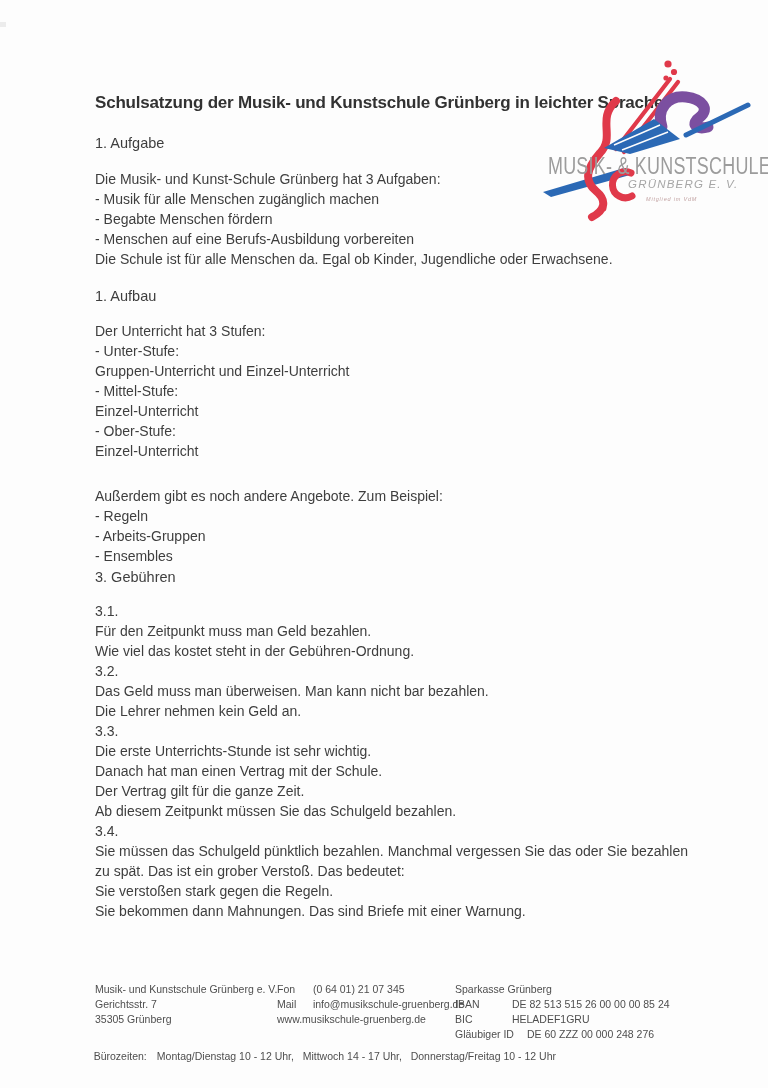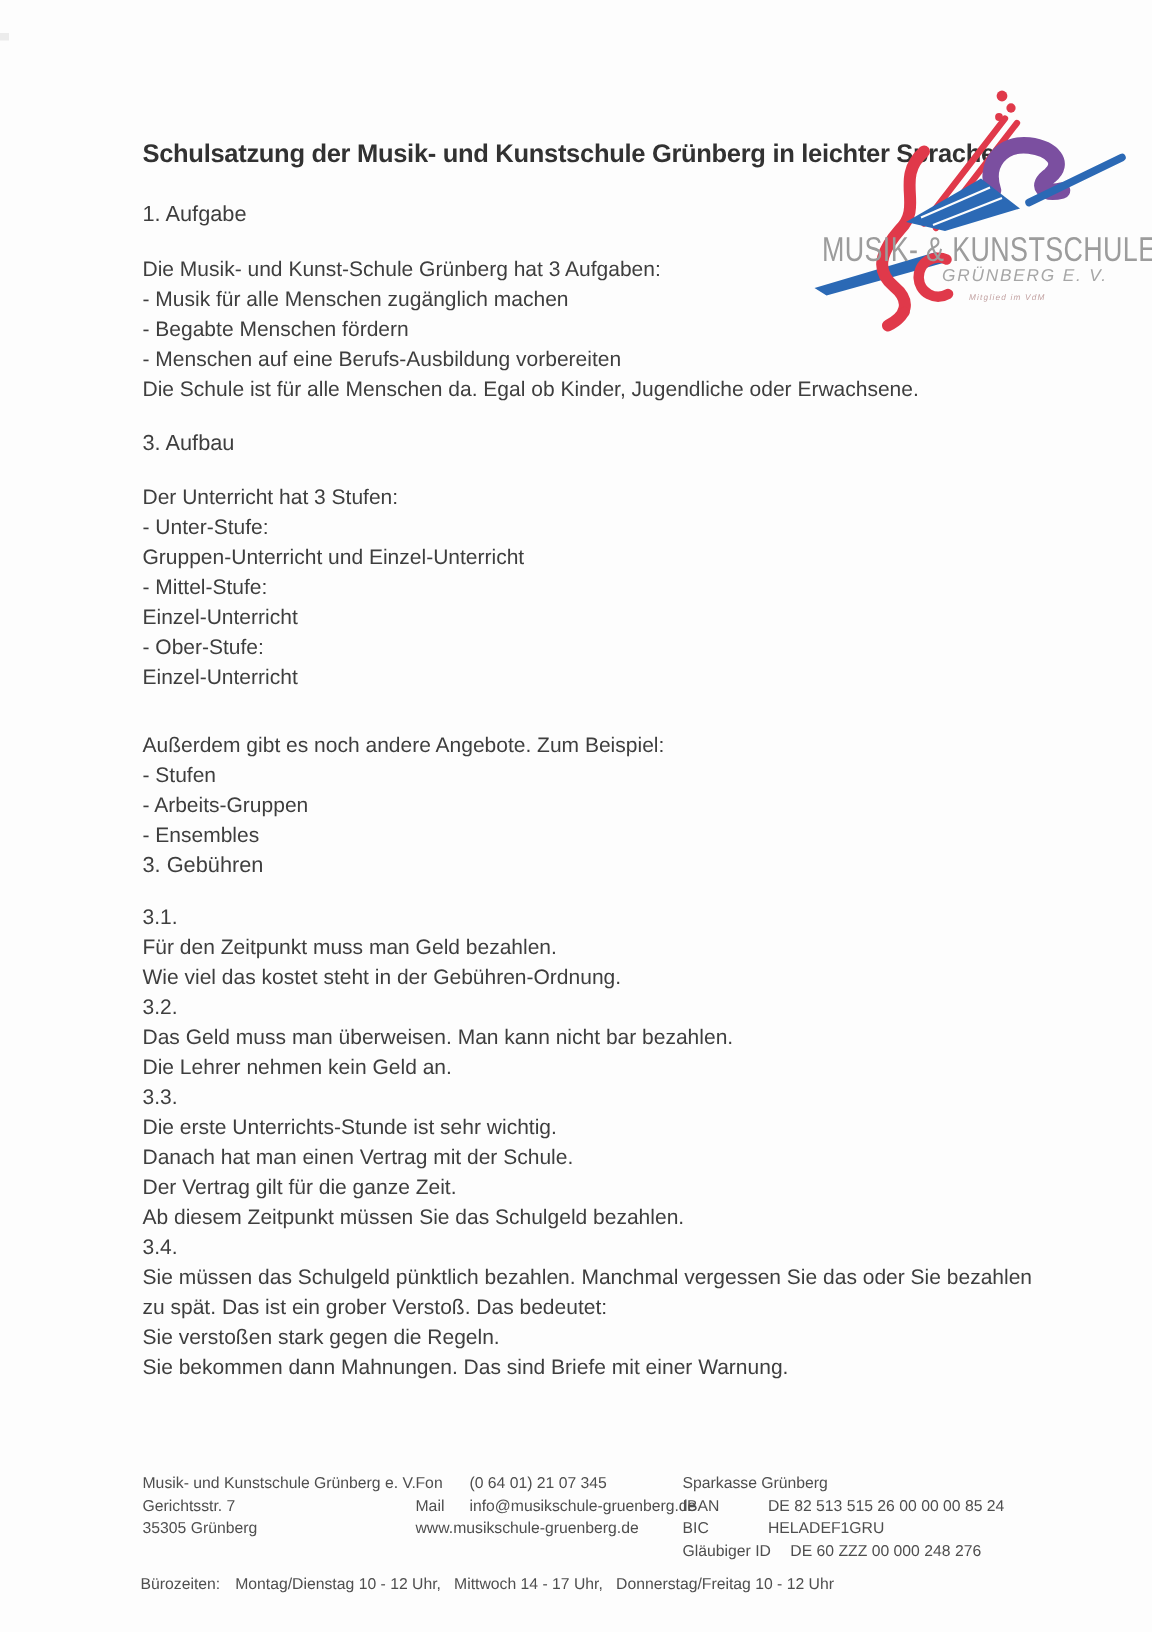--- a/index.html
+++ b/index.html
@@ -102,33 +102,33 @@
 
   <div class="sec-head" id="head-aufgabe">1. Aufgabe</div>
   <div class="para" id="para-aufgabe">
     <div class="ln">Die Musik- und Kunst-Schule Grünberg hat 3 Aufgaben:</div>
     <div class="ln">- Musik für alle Menschen zugänglich machen</div>
     <div class="ln">- Begabte Menschen fördern</div>
     <div class="ln">- Menschen auf eine Berufs-Ausbildung vorbereiten</div>
     <div class="ln">Die Schule ist für alle Menschen da. Egal ob Kinder, Jugendliche oder Erwachsene.</div>
   </div>
 
-  <div class="sec-head" id="head-aufbau">3. Aufbau</div>
+  <div class="sec-head" id="head-aufbau">1. Aufbau</div>
   <div class="para" id="para-stufen">
     <div class="ln">Der Unterricht hat 3 Stufen:</div>
     <div class="ln">- Unter-Stufe:</div>
     <div class="ln">Gruppen-Unterricht und Einzel-Unterricht</div>
     <div class="ln">- Mittel-Stufe:</div>
     <div class="ln">Einzel-Unterricht</div>
     <div class="ln">- Ober-Stufe:</div>
     <div class="ln">Einzel-Unterricht</div>
   </div>
   <div class="para" id="para-angebote">
     <div class="ln">Außerdem gibt es noch andere Angebote. Zum Beispiel:</div>
-    <div class="ln">- Stufen</div>
+    <div class="ln">- Regeln</div>
     <div class="ln">- Arbeits-Gruppen</div>
     <div class="ln">- Ensembles</div>
   </div>
 
   <div class="sec-head" id="head-gebuehren">3. Gebühren</div>
   <div class="para" id="para-gebuehren">
     <div class="ln">3.1.</div>
     <div class="ln">Für den Zeitpunkt muss man Geld bezahlen.</div>
     <div class="ln">Wie viel das kostet steht in der Gebühren-Ordnung.</div>
     <div class="ln">3.2.</div>

